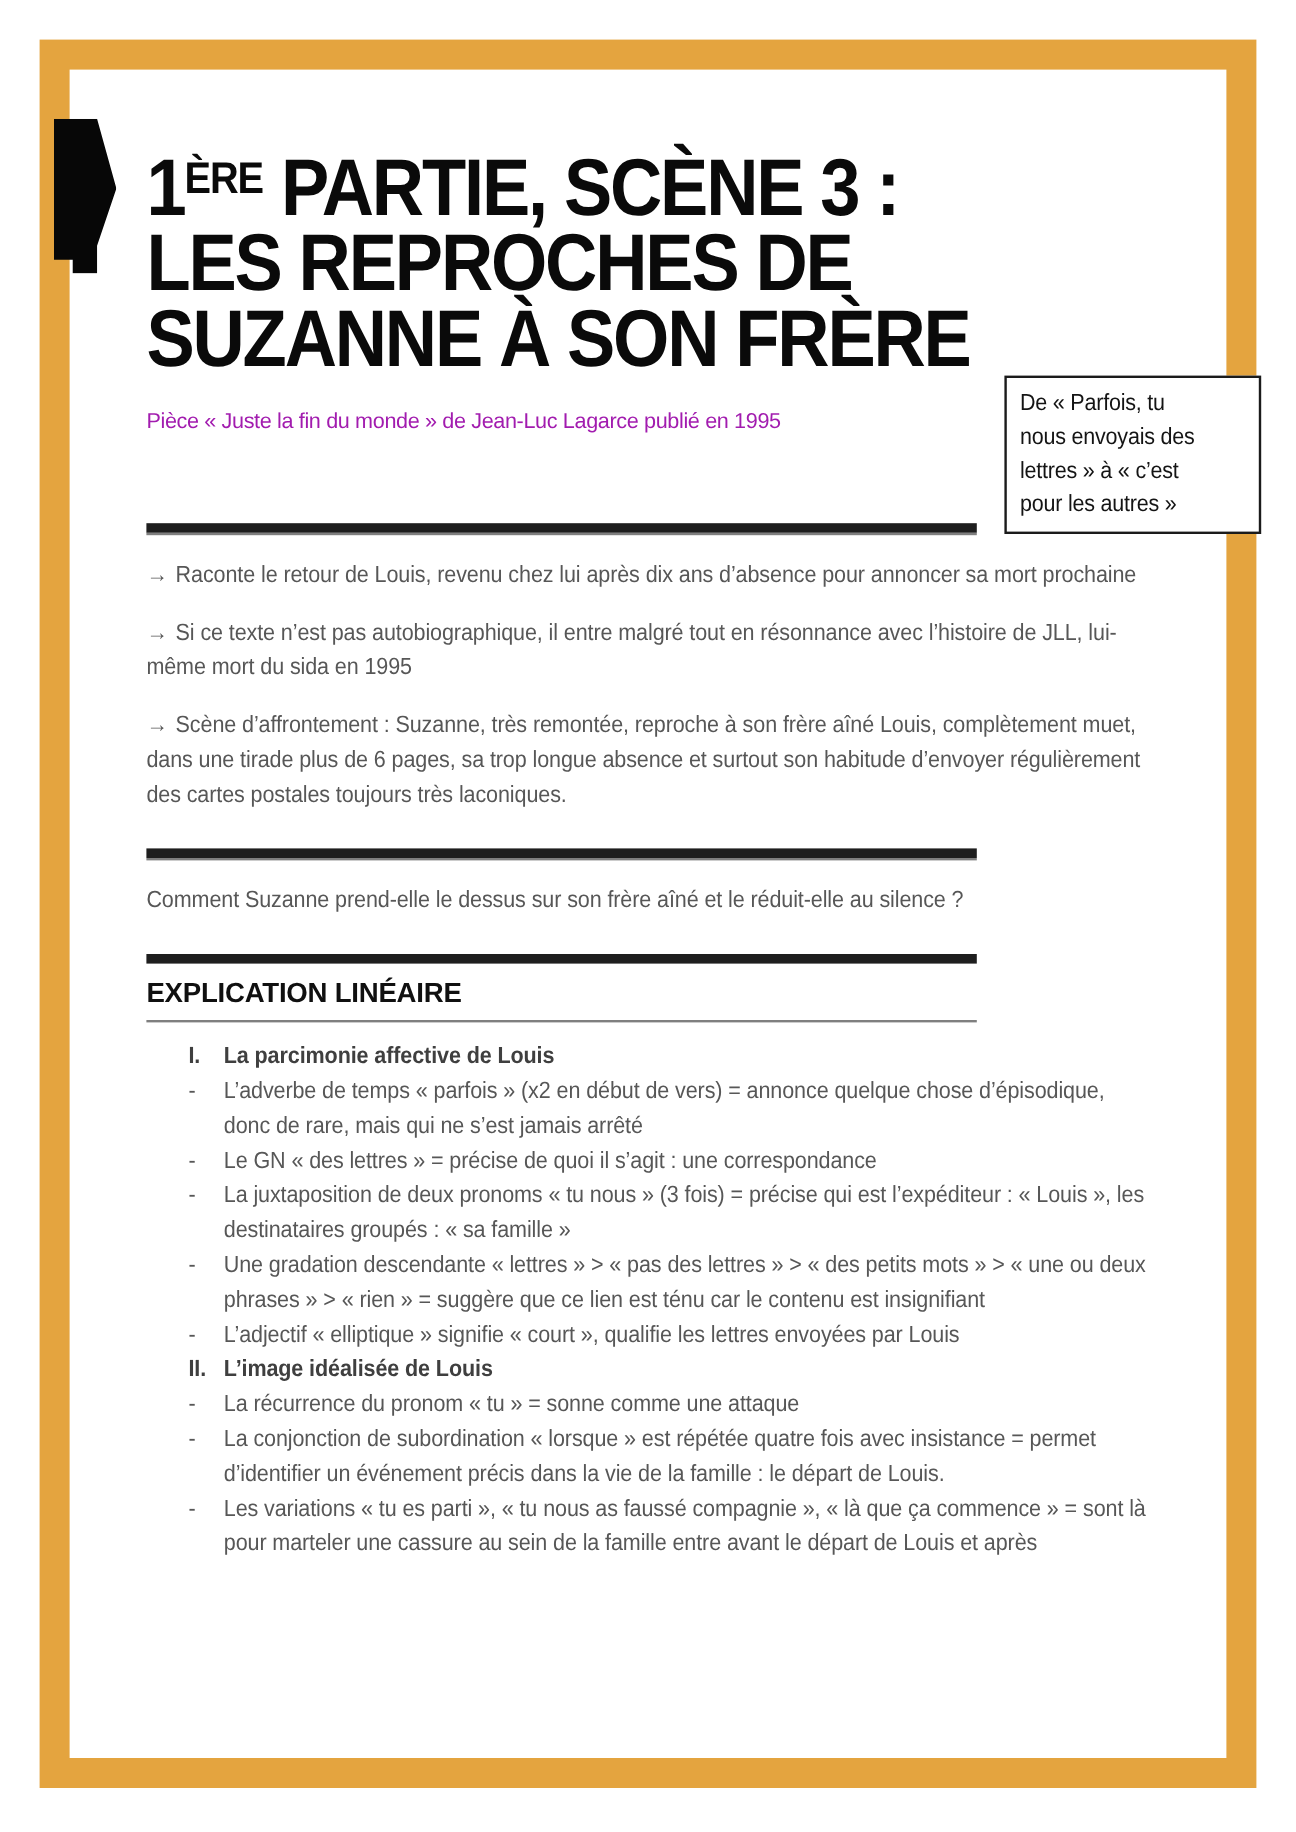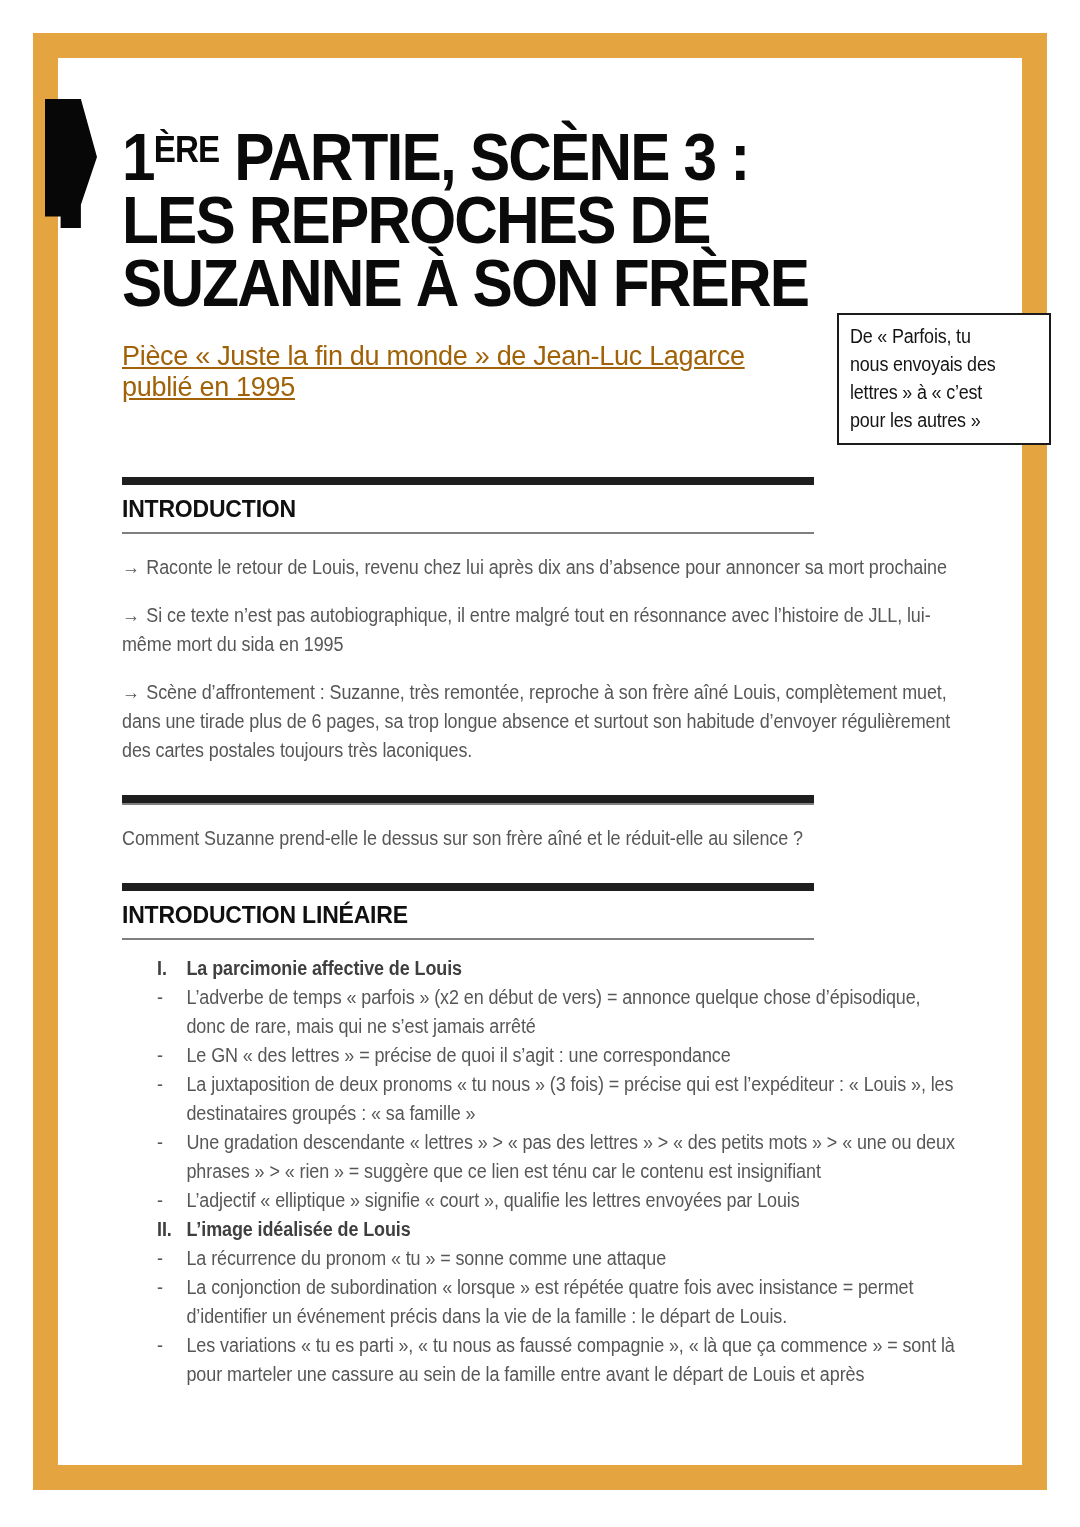--- a/index.html
+++ b/index.html
@@ -46,24 +46,23 @@
     color: #0A0A0A;
   }
   .tsup {
     font-size: 0.55em;
     line-height: 0;
     vertical-align: 0.5em;
     letter-spacing: -1px;
   }
   .subtitle {
     margin: 27px 0 0 0;
-    font-size: 27px;
+    font-size: 18px;
     letter-spacing: -0.3px;
-    color: #a16207;
-    text-decoration: underline;
+    color: #a21caf;
   }
   .callout {
     position: absolute;
     left: 837px; top: 313px;
     width: 214px;
     box-sizing: border-box;
     border: 2px solid #1B1B1B;
     background: #ffffff;
     padding: 7px 11px 9px 11px;
     z-index: 5;
@@ -132,34 +131,33 @@
 
   <h1 class="title">
     <div class="tline"><span>1</span><sup class="tsup">ÈRE</sup><span> PARTIE, SCÈNE 3 :</span></div>
     <div class="tline">LES REPROCHES DE</div>
     <div class="tline">SUZANNE À SON FRÈRE</div>
   </h1>
 
   <p class="subtitle">Pièce « Juste la fin du monde » de Jean-Luc Lagarce publié en 1995</p>
 
   <div class="bar intro-bar"></div>
-  <h2>INTRODUCTION</h2>
   <div class="rule"></div>
 
   <p class="body squish"><span class="arrow">→</span><span>Raconte le retour de Louis, revenu chez lui après dix ans d’absence pour annoncer sa mort prochaine</span></p>
   <p class="body squish"><span class="arrow">→</span><span>Si ce texte n’est pas autobiographique, il entre malgré tout en résonnance avec l’histoire de JLL, lui-même mort du sida en 1995</span></p>
   <p class="body squish"><span class="arrow">→</span><span>Scène d’affrontement : Suzanne, très remontée, reproche à son frère aîné Louis, complètement muet, dans une tirade plus de 6 pages, sa trop longue absence et surtout son habitude d’envoyer régulièrement des cartes postales toujours très laconiques.</span></p>
 
   <div class="bar mid-bar"></div>
   <div class="rule"></div>
 
   <p class="body squish">Comment Suzanne prend-elle le dessus sur son frère aîné et le réduit-elle au silence ?</p>
 
   <div class="bar mid-bar"></div>
-  <h2>INTRODUCTION LINÉAIRE</h2>
+  <h2>EXPLICATION LINÉAIRE</h2>
   <div class="rule"></div>
 
   <div class="outline squish">
     <div class="item heading-item">
       <span class="marker">I.</span>
       <span class="itext">La parcimonie affective de Louis</span>
     </div>
     <div class="item">
       <span class="marker">-</span>
       <span class="itext">L’adverbe de temps « parfois » (x2 en début de vers) = annonce quelque chose d’épisodique, donc de rare, mais qui ne s’est jamais arrêté</span>

